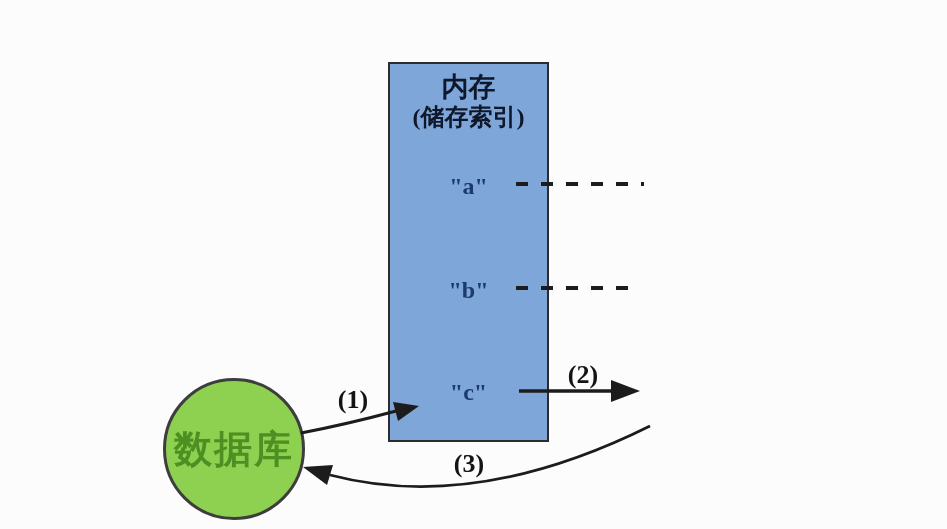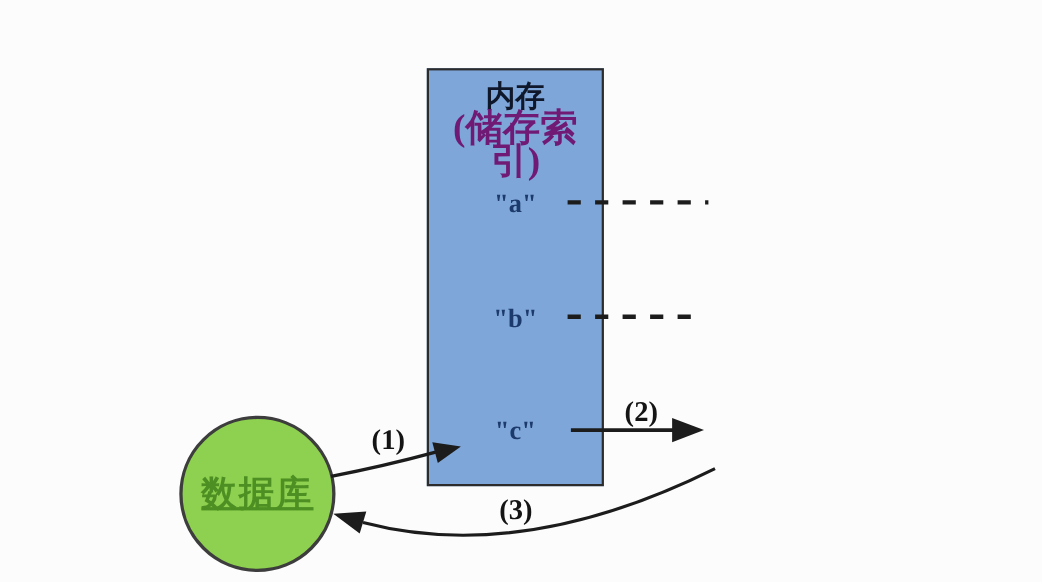--- a/index.html
+++ b/index.html
@@ -36,23 +36,23 @@
     font-size: 27px;
     font-weight: bold;
     color: #0f172a;
     line-height: 30px;
   }
   .box-subtitle {
     position: absolute;
     top: 38px;
     left: 0; right: 0;
     text-align: center;
-    font-size: 34px;
+    font-size: 24px;
     font-weight: bold;
-    color: #701a75;
+    color: #0f172a;
     line-height: 30px;
   }
   .cell {
     position: absolute;
     left: 0; right: 0;
     text-align: center;
     font-size: 24px;
     font-weight: bold;
     color: #1c3a6b;
     line-height: 30px;
@@ -70,25 +70,24 @@
     box-sizing: border-box;
     background: #8ed04f;
     border: 3px solid #3d3d3d;
     border-radius: 50%;
     z-index: 1;
     display: flex;
     align-items: center;
     justify-content: center;
   }
   .db-label {
-    font-size: 32px;
+    font-size: 38px;
     font-weight: bold;
     color: #4d8f22;
     letter-spacing: 2px;
-    text-decoration: underline;
   }
   
   .connectors {
     position: absolute;
     left: 0; top: 0;
     width: 947px;
     height: 529px;
     z-index: 3;
     pointer-events: none;
   }

